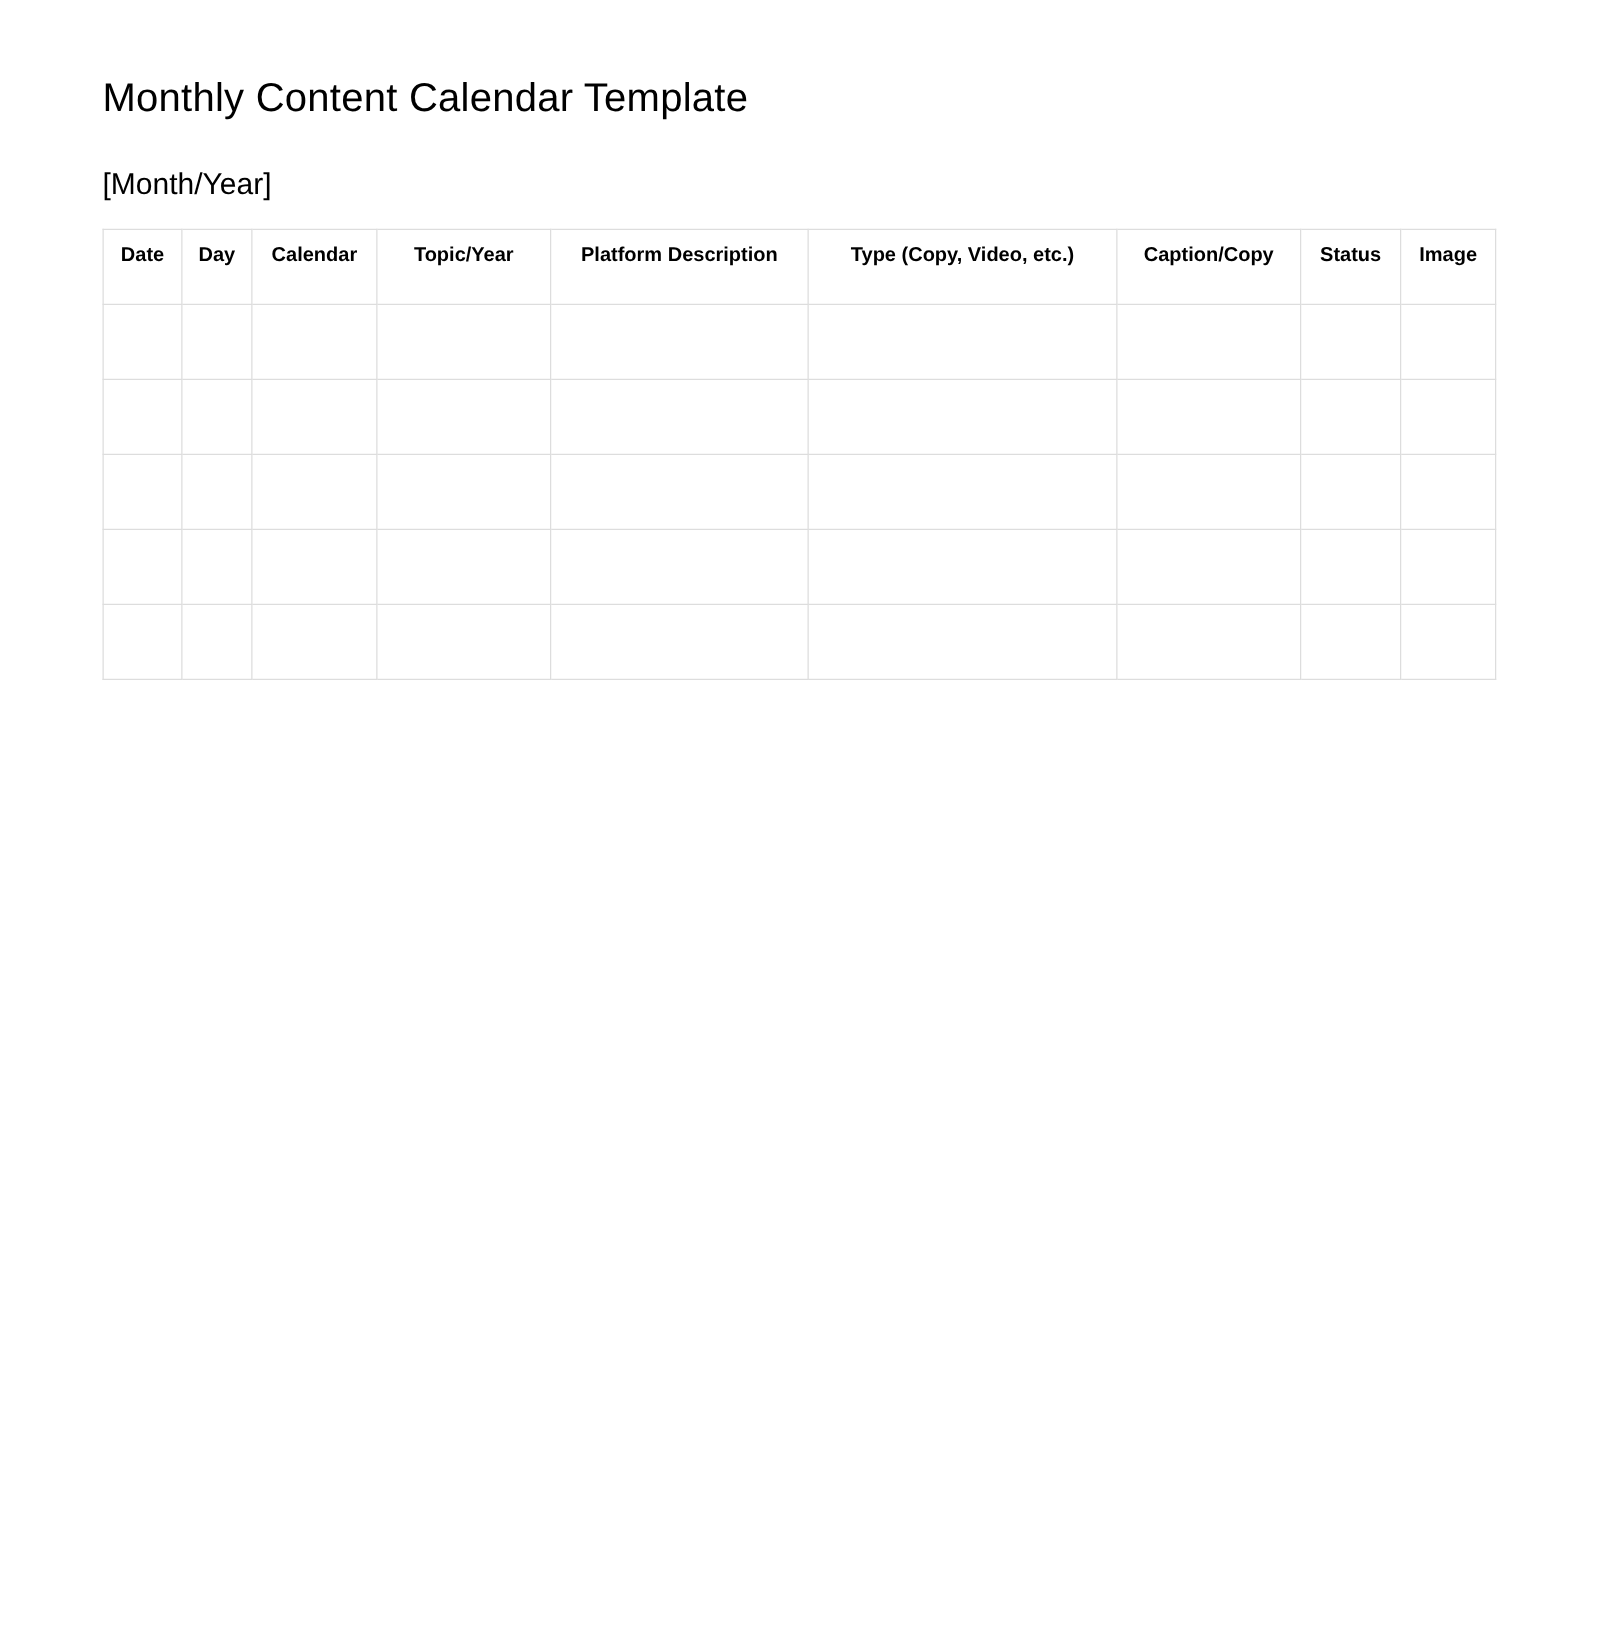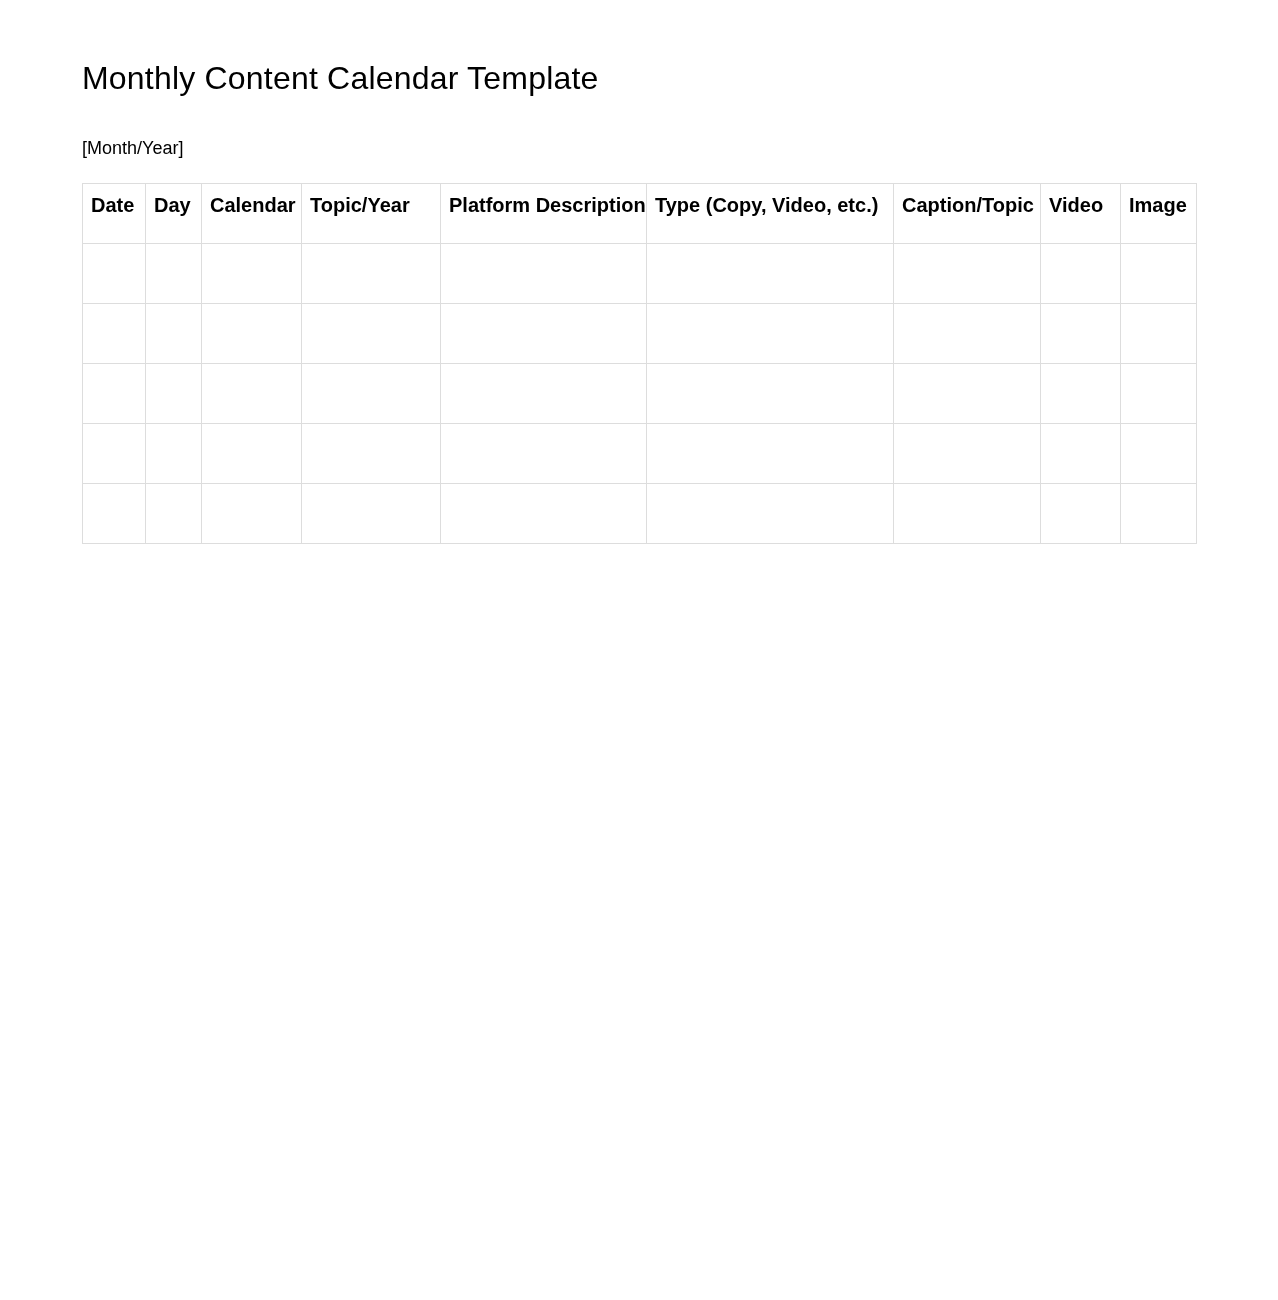--- a/index.html
+++ b/index.html
@@ -1,21 +1,21 @@
 <!DOCTYPE html>
 <html><head>
 <meta charset="utf-8">
 <style>
   html, body { margin: 0; padding: 0; background: #ffffff; }
   body { width: 1278px; height: 1300px; position: relative; font-family: "Liberation Sans", sans-serif; color: #000; }
   .title { position: absolute; left: 82px; top: 58px; margin: 0; font-size: 32px; font-weight: normal; letter-spacing: 0.2px; line-height: 40px; }
-  .subtitle { position: absolute; left: 82px; top: 137px; margin: 0; font-size: 18px; line-height: 22px; }
+  .subtitle { position: absolute; left: 82px; top: 137px; margin: 0; font-size: 24px; line-height: 22px; }
   table { position: absolute; left: 82px; top: 183px; border-collapse: collapse; table-layout: fixed; width: 1114px; }
   th, td { border: 1px solid #dddddd; height: 59px; padding: 0 8px; vertical-align: top; box-sizing: border-box; }
-  th { text-align: left; font-size: 20px; font-weight: bold; padding-top: 12px; line-height: 18px; white-space: nowrap; }
+  th { text-align: center; font-size: 16px; font-weight: bold; padding-top: 12px; line-height: 18px; white-space: nowrap; }
   tr { height: 60px; }
 </style>
 </head>
 <body>
 
 <h1 class="title">Monthly Content Calendar Template</h1>
 <p class="subtitle">[Month/Year]</p>
 
 <table>
   <colgroup>
@@ -30,22 +30,22 @@
     <col style="width:76px">
   </colgroup>
   <thead>
     <tr>
       <th>Date</th>
       <th>Day</th>
       <th>Calendar</th>
       <th>Topic/Year</th>
       <th>Platform Description</th>
       <th>Type (Copy, Video, etc.)</th>
-      <th>Caption/Topic</th>
-      <th>Video</th>
+      <th>Caption/Copy</th>
+      <th>Status</th>
       <th>Image</th>
     </tr>
   </thead>
   <tbody>
     <tr>
       <td></td>
       <td></td>
       <td></td>
       <td></td>
       <td></td>

